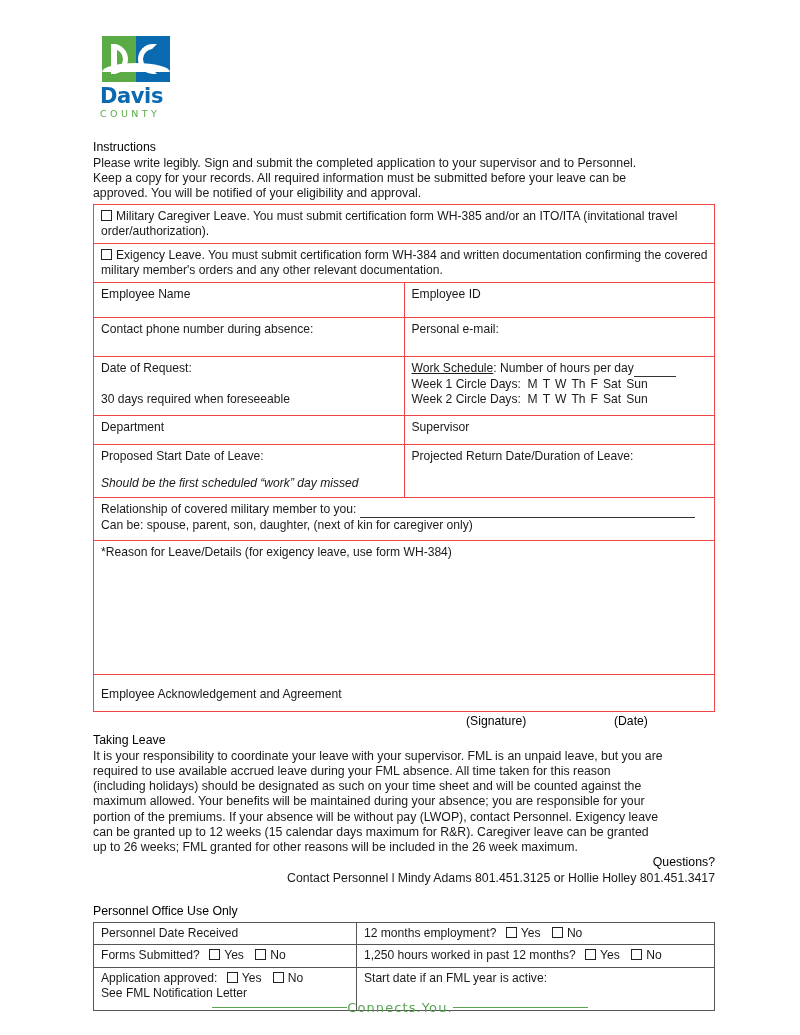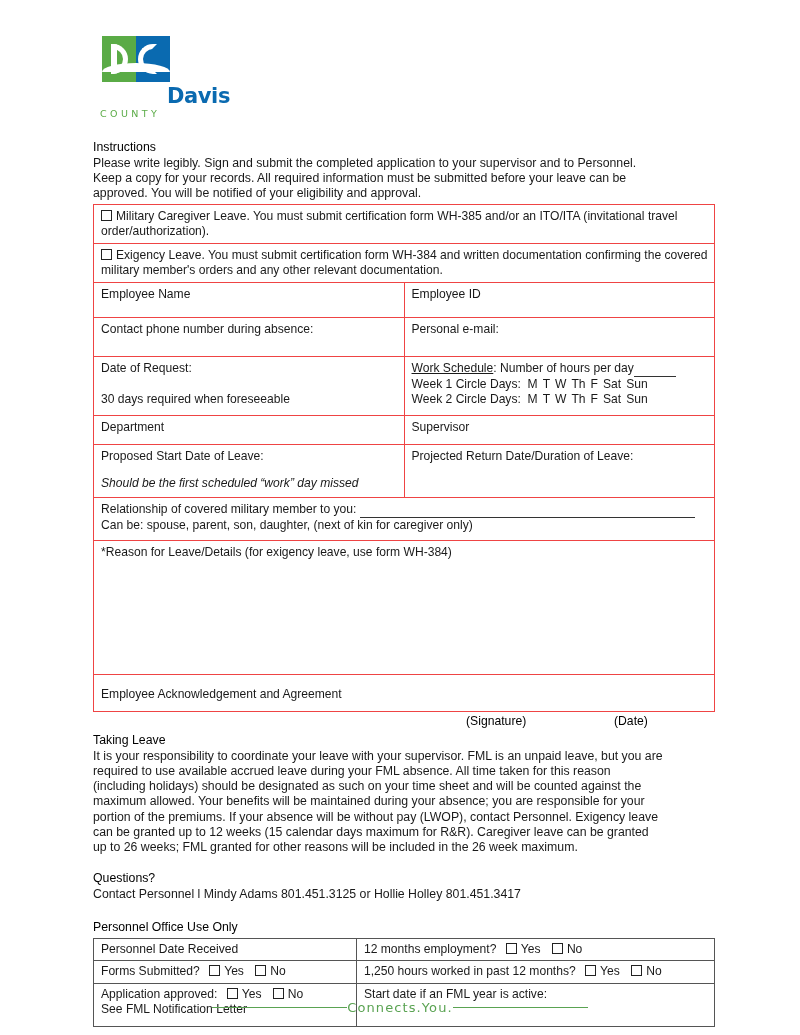--- a/index.html
+++ b/index.html
@@ -91,21 +91,20 @@
     background: #5aab46;
   }
   .logo-davis {
     font-family: "DejaVu Sans", sans-serif;
     font-weight: bold;
     font-size: 21px;
     color: #0a6ab0;
     letter-spacing: -0.4px;
     margin-top: 3px;
     line-height: 1.05;
-    text-align: right;
   }
   .logo-county {
     font-family: "DejaVu Sans", sans-serif;
     font-size: 9.5px;
     color: #5aab46;
     letter-spacing: 3.4px;
     margin-top: 1px;
   }
   .header-title {
     position: absolute;
@@ -350,21 +349,21 @@
       <p class="section-head">Taking Leave</p>
       <p class="para para-tight">It is your responsibility to coordinate your leave with your supervisor.  FML is an unpaid leave, but you are</p>
       <p class="para para-tight">required to use available accrued leave during your FML absence.  All time taken for this reason</p>
       <p class="para para-tight">(including holidays) should be designated as such on your time sheet and will be counted against the</p>
       <p class="para para-tight">maximum allowed.  Your benefits will be maintained during your absence; you are responsible for your</p>
       <p class="para para-tight">portion of the premiums.  If your absence will be without pay (LWOP), contact Personnel.  Exigency leave</p>
       <p class="para para-tight">can be granted up to 12 weeks (15 calendar days maximum for R&amp;R).  Caregiver leave can be granted</p>
       <p class="para para-tight">up to 26 weeks; FML granted for other reasons will be included in the 26 week maximum.</p>
     </div>
 
-    <div style="margin-top:16px;">
+    <div style="text-align:right;">
       <p class="section-head">Questions?</p>
       <p class="para para-tight">Contact Personnel l Mindy Adams 801.451.3125 or Hollie Holley 801.451.3417</p>
     </div>
 
     <div style="margin-top:18px;">
       <p class="section-head">Personnel Office Use Only</p>
 
       <table class="office">
         <tbody>
             <tr>

